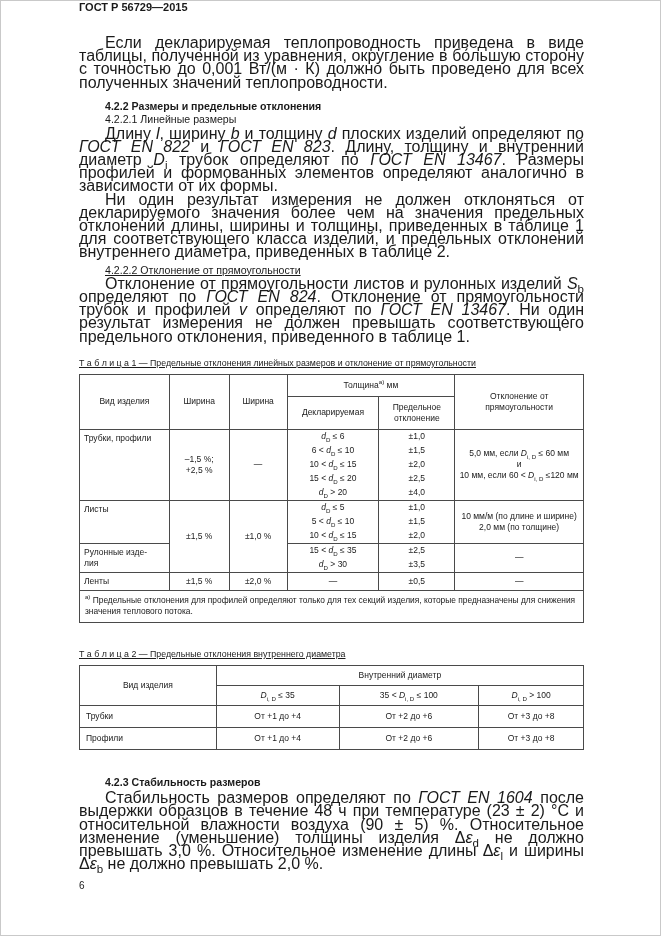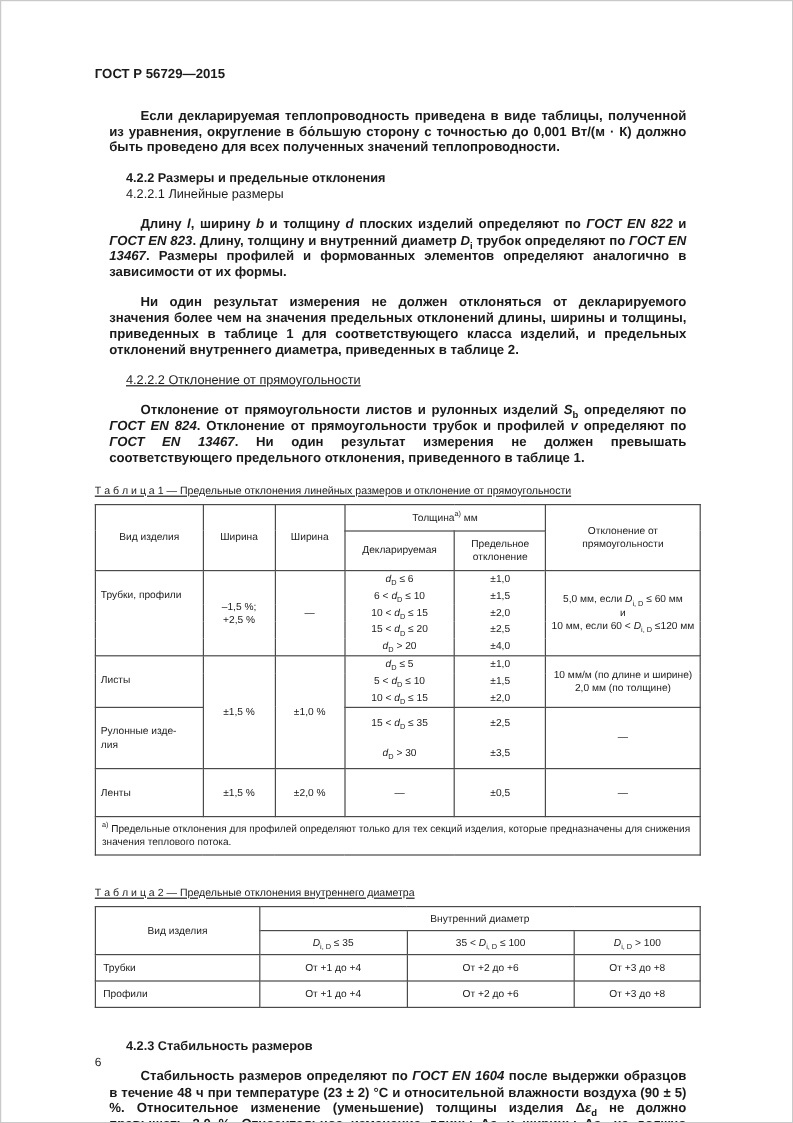--- a/index.html
+++ b/index.html
@@ -3,24 +3,24 @@
 <meta charset="utf-8">
 <style>
   * { box-sizing: border-box; }
   html, body { margin: 0; padding: 0; background: #ffffff; }
   body { font-family: "Liberation Sans", sans-serif; color: #1a1a1a; }
   .page {
     width: 661px; height: 936px; background: #ffffff;
     border: 1px solid #c9c9c9; position: relative; overflow: hidden;
   }
   .content { margin: 0 78px; width: 505px; }
-  .doc-number { padding-top: 55px; font-size: 11px; font-weight: bold; }
+  .doc-number { font-size: 11px; font-weight: bold; }
   .body-text {
-    margin: 12px; font-size: 11px; line-height: 13.2px;
-    text-align: justify; text-indent: 26px; font-weight: bold;
+    margin: 0; font-size: 16px; line-height: 13.2px;
+    text-align: justify; text-indent: 26px;
   }
   .first-para { margin-top: 23px; }
   .note {
     margin: 12px 0 10px; font-size: 8.8px; line-height: 11px;
     text-align: justify; text-indent: 26px;
   }
   .heading {
     margin: 11px 0 0; font-size: 10.6px; line-height: 13.5px;
     font-weight: bold; text-indent: 26px;
   }
@@ -30,21 +30,21 @@
   .units { text-align: right; font-size: 8.8px; margin: 10px 0 3px; }
   .gtable {
     border-collapse: collapse; width: 505px;
     font-size: 8.5px; line-height: 11px; color: #1a1a1a;
   }
   .gtable td {
     border: 1px solid #4a4a4a; text-align: center;
     vertical-align: middle; padding: 1.5px 3px;
   }
   .gtable tr.sub td { border-top: hidden; }
-  .gtable td.prod { text-align: left; vertical-align: top; padding: 14px 4px; }
+  .gtable td.prod { text-align: left; vertical-align: top; padding: 3px 4px; }
   .t1 tr.thead td { padding: 5px 2px; }
   .t1 td.sq { padding: 1.5px 2px; }
   .t1 td.footnote { text-align: left; font-size: 8.4px; line-height: 11px; padding: 4px 5px 5px; }
   .t2 td { padding: 5px 4px; }
   .t2 tr.thead td { padding: 4px 2px; }
   .t2 td.prod2 { text-align: left; padding-left: 6px; }
   .heading-423 { margin-top: 26px; margin-bottom: 2px; }
   .page-number { position: absolute; left: 78px; bottom: 44px; font-size: 10px; }
   sub, sup { line-height: 0; font-size: 0.72em; }
   i { font-style: italic; }

